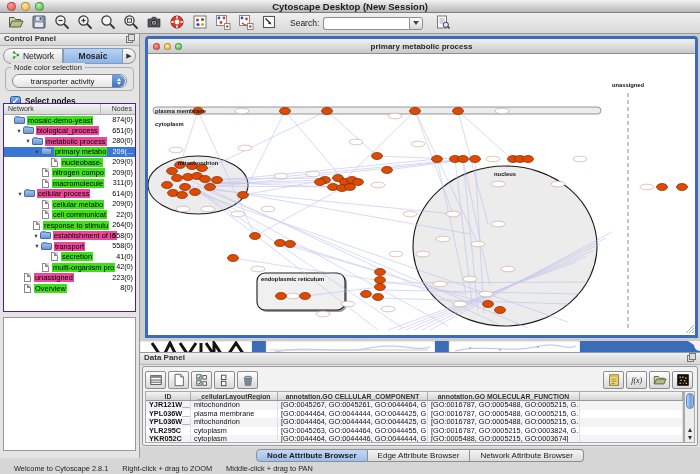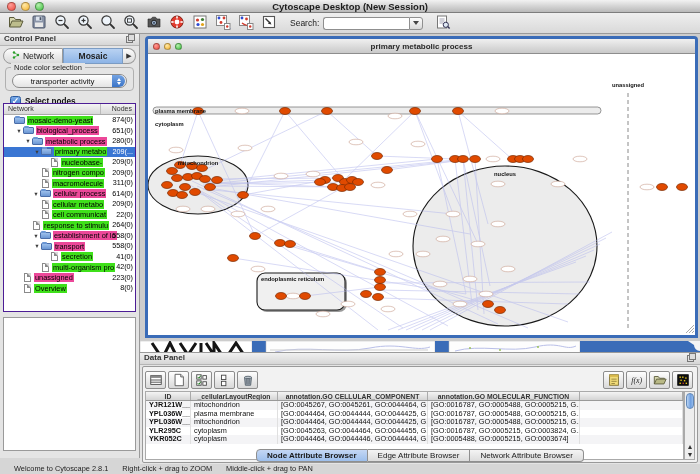--- a/index.html
+++ b/index.html
@@ -84,21 +84,21 @@
   #desktop{position:absolute;left:140px;top:34px;width:560px;height:318px;background:#cdcdcd;overflow:hidden}
   #net-window{position:absolute;left:5px;top:2px;width:553px;height:302px;border:3px solid #3a6cb8;border-radius:4px 4px 0 0;background:#fff;z-index:5}
   #net-titlebar{height:15px;background:linear-gradient(#f0f0f0,#c9c9c9);border-bottom:1px solid #8d8d8d;
     border-radius:2px 2px 0 0;display:flex;align-items:center;position:relative}
   #net-titlebar .light{width:7px;height:7px}
   #net-title{position:absolute;left:0;right:0;text-align:center;font-size:8px;font-weight:bold;color:#2a2a2a}
   #canvas{position:relative;width:547px;height:280px;background:#fff;overflow:hidden}
   #bg-strip{position:absolute;left:0;top:307px;width:560px;height:16px;z-index:2}
 
   
-  #data-panel{position:absolute;left:140px;top:352px;width:560px;height:112px;background:#e4e4e4;border-top:1px solid #9a9a9a;z-index:20}
+  #data-panel{position:absolute;left:140px;top:352px;width:560px;height:95px;background:#e4e4e4;border-top:1px solid #9a9a9a;z-index:20}
   #dp-body{position:absolute;left:2px;top:13px;right:2px;bottom:1px;background:#f2f2f2;border:1px solid #999;border-radius:2px}
   #dp-toolbar{position:absolute;left:2px;top:2px;right:2px;height:21px;display:flex;align-items:center}
   .dbtn{width:21px;height:18px;margin-right:2px;border:1px solid #8d8d8d;border-radius:2px;
     background:linear-gradient(#fefefe,#d9d9d9);display:flex;align-items:center;justify-content:center}
   .dbtn svg{width:14px;height:14px}
   #dp-tb-spacer{flex:1}
   #dp-table{position:absolute;left:2px;top:24px;right:13px;bottom:2px;background:#fff;border:1px solid #aaa;overflow:hidden;font-size:7.3px}
   .dt-head{display:flex;height:9px;background:linear-gradient(#f4f4f4,#d4d4d4);border-bottom:1px solid #999}
   .dt-head .hc{font-size:6.8px;font-weight:bold;color:#333;text-align:center;border-right:1px solid #aaa;
     overflow:hidden;white-space:nowrap;line-height:9px}
@@ -326,21 +326,21 @@
           <span class="dico"></span>
           <span class="tlabel g">nitrogen compo</span>
           <span class="tnodes">209(0)</span>
         </div>
         <div class="tree-row" style="padding-left: 29px;">
           <span class="tri"></span>
           <span class="dico"></span>
           <span class="tlabel g">macromolecule</span>
           <span class="tnodes">311(0)</span>
         </div>
-        <div class="tree-row" style="padding-left: 28px;">
+        <div class="tree-row" style="padding-left: 12px;">
           <span class="tri">▼</span>
           <span class="fico"></span>
           <span class="tlabel r">cellular process</span>
           <span class="tnodes">614(0)</span>
         </div>
         <div class="tree-row" style="padding-left: 29px;">
           <span class="tri"></span>
           <span class="dico"></span>
           <span class="tlabel g">cellular metabo</span>
           <span class="tnodes">209(0)</span>

